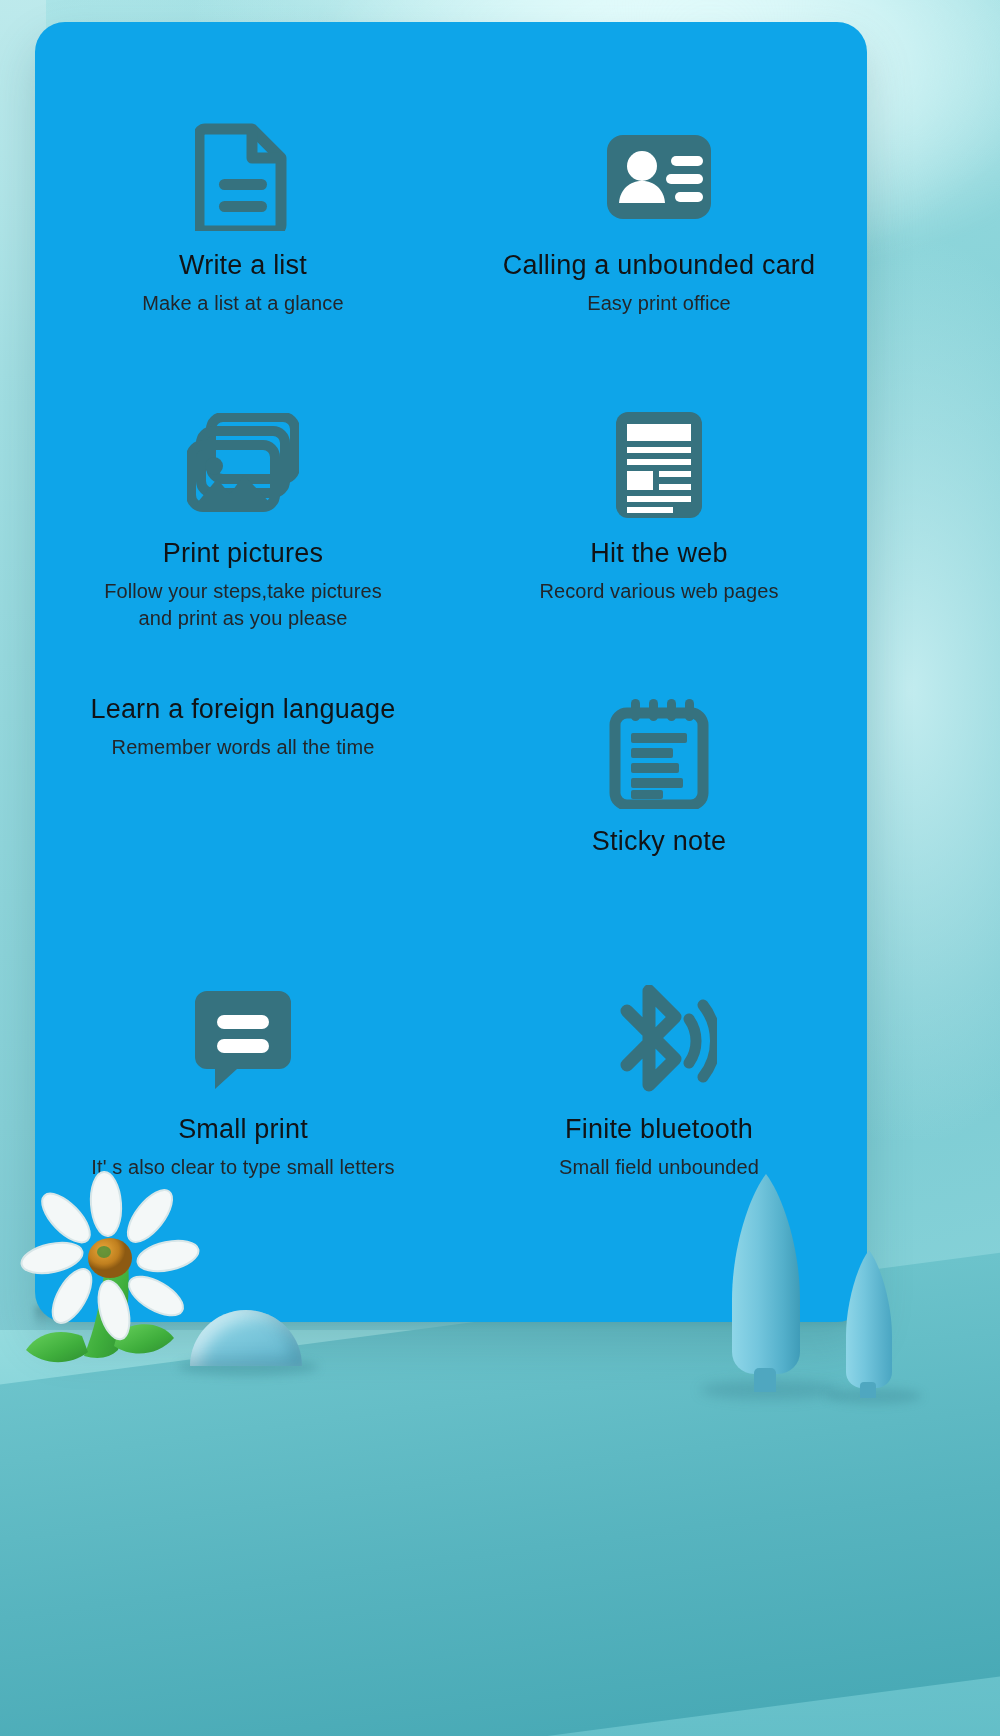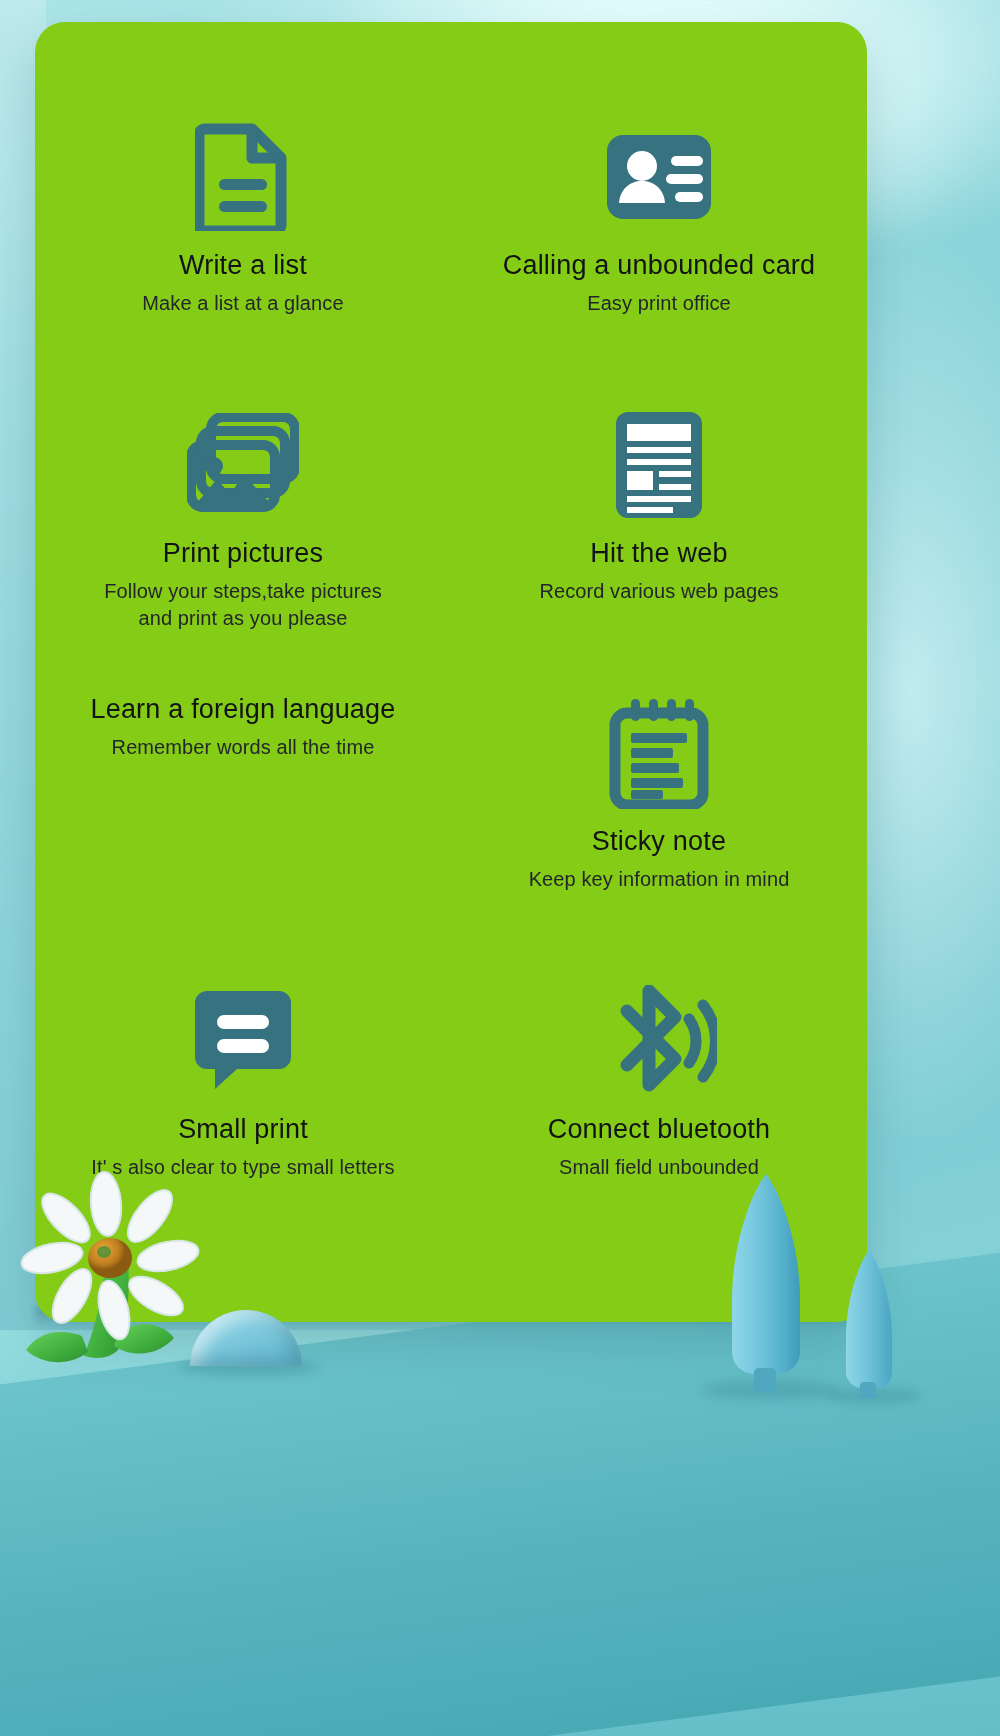--- a/index.html
+++ b/index.html
@@ -53,21 +53,21 @@
   .bg-rightglow {
     position: absolute; right: -120px; top: 240px; width: 420px; height: 900px;
     background: radial-gradient(ellipse at center, #c2ecef 0%, rgba(194,236,239,0) 72%);
   }
 
   
   .card {
     position: absolute;
     left: 35px; top: 22px;
     width: 832px; height: 1300px;
-    background: #84cc16;
+    background: #0ea5e9;
     border-radius: 30px;
     box-shadow: 0 22px 46px rgba(30, 90, 100, .22);
     overflow: hidden;
   }
 
   .grid {
     position: absolute;
     left: 0; top: 96px;
     width: 832px;
   }
@@ -238,21 +238,20 @@
               <rect x="76" y="2" width="9" height="22" rx="4.5" fill="#36727f"></rect>
               <rect x="6" y="16" width="88" height="92" rx="12" fill="none" stroke="#36727f" stroke-width="11"></rect>
               <rect x="22" y="36" width="56" height="10" rx="2" fill="#36727f"></rect>
               <rect x="22" y="51" width="42" height="10" rx="2" fill="#36727f"></rect>
               <rect x="22" y="66" width="48" height="10" rx="2" fill="#36727f"></rect>
               <rect x="22" y="81" width="52" height="10" rx="2" fill="#36727f"></rect>
               <rect x="22" y="93" width="32" height="9" rx="2" fill="#36727f"></rect>
             </svg>
           </div>
           <div class="title">Sticky note</div>
-          <div class="subtitle">Keep key information in mind</div>
         </div>
       </div>
 
       <div class="row">
         <div class="cell r4">
           <div class="iconwrap">
             <svg width="100" height="104" viewBox="0 0 100 104" aria-hidden="true">
               <path d="M14 2h72a12 12 0 0 1 12 12v54a12 12 0 0 1-12 12H44l-22 20V80H14A12 12 0 0 1 2 68V14A12 12 0 0 1 14 2z" fill="#36727f"></path>
               <rect x="24" y="26" width="52" height="14" rx="7" fill="#ffffff"></rect>
               <rect x="24" y="50" width="52" height="14" rx="7" fill="#ffffff"></rect>
@@ -263,21 +262,21 @@
         </div>
 
         <div class="cell r4">
           <div class="iconwrap">
             <svg width="116" height="112" viewBox="0 0 116 112" aria-hidden="true">
               <path d="M26 26l48 48-26 26V6l26 26-48 48" fill="none" stroke="#36727f" stroke-width="13" stroke-linecap="round" stroke-linejoin="round"></path>
               <path d="M88 34a38 38 0 0 1 0 44" fill="none" stroke="#36727f" stroke-width="11" stroke-linecap="round"></path>
               <path d="M102 20a58 58 0 0 1 0 72" fill="none" stroke="#36727f" stroke-width="11" stroke-linecap="round"></path>
             </svg>
           </div>
-          <div class="title">Connect bluetooth</div>
+          <div class="title">Finite bluetooth</div>
           <div class="subtitle">Small field unbounded</div>
         </div>
       </div>
 
     </div>
   </div>
 
   <div class="dome-shadow"></div>
   <div class="dome"></div>
 

